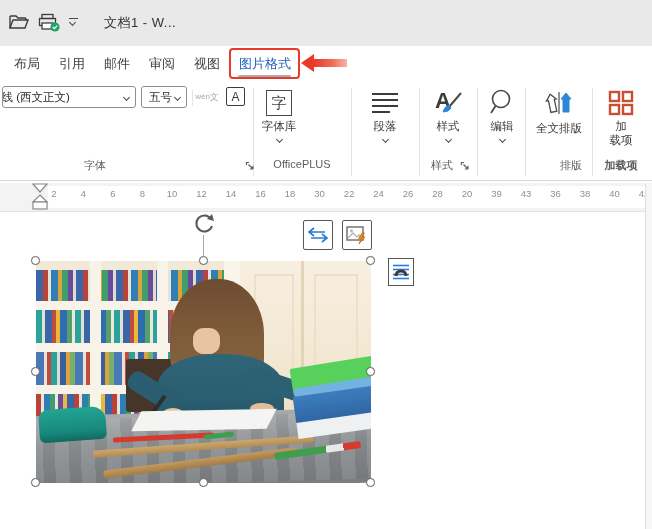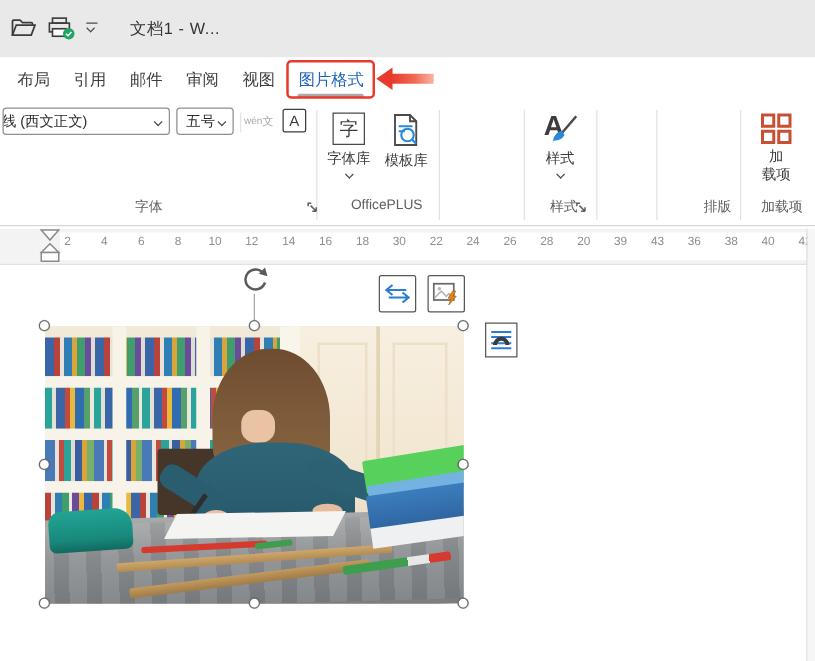--- a/index.html
+++ b/index.html
@@ -26,21 +26,21 @@
   .tab.active { color:#2063bd; }
   .tab-underline { position:absolute; left:238px; top:75px; width:53px; height:2.6px; background:#ababab; border-radius:2px; }
   .hl-box { position:absolute; left:229px; top:48px; width:71px; height:31px; border:2.6px solid #e8392b; border-radius:4px; }
   .hl-arrow-head { position:absolute; left:301px; top:54px; width:0; height:0; border-top:9px solid transparent; border-bottom:9px solid transparent; border-right:13px solid #e8392b; }
   .hl-arrow-tail { position:absolute; left:313px; top:59px; width:34px; height:8px; background:linear-gradient(90deg,#e8392b 0%,#ef6a55 55%,#f8b4a4 100%); }
 
   
   .ribbon { position:absolute; left:0; top:82px; width:652px; height:99px; background:#fff; border-bottom:1px solid #d6d6d6; }
   .vsep { position:absolute; top:6px; height:88px; width:1px; background:#e2e2e2; }
   .ssep { position:absolute; width:1px; background:#e4e4e4; }
-  .grouplabel { position:absolute; font-size:11px; color:#5e5e5e; text-align:right; }
+  .grouplabel { position:absolute; font-size:11px; color:#5e5e5e; text-align:center; }
   .launcher { position:absolute; width:11px; height:11px; }
   .combo { position:absolute; height:22px; border:1px solid #8f8f8f; border-radius:3px; background:#fff; display:flex; align-items:center; overflow:hidden; }
   .combo .val { font-size:11.5px; color:#2b2b2b; white-space:nowrap; }
   .combo .chev { position:absolute; right:6px; top:8px; border-color:#4a4a4a; }
   .rbtn { position:absolute; display:flex; align-items:center; justify-content:center; color:#3c3c3c; cursor:default; }
   .glyph { font-size:14px; color:#3c3c3c; }
   .bigbtn { position:absolute; display:flex; flex-direction:column; align-items:center; cursor:default; }
   .bigbtn .blabel { font-size:11.5px; color:#3c3c3c; margin-top:3px; white-space:nowrap; }
   .bigbtn .chev { margin-top:3px; border-color:#4a4a4a; }
   .underbar { display:block; height:3.5px; margin-top:0px; }
@@ -195,67 +195,82 @@
       <path d="M3.5 3.5 L8 8 M8 8 V4.8 M8 8 H4.8" fill="none" stroke="#5e5e5e" stroke-width="1.2"></path>
     </svg>
 
     <div class="bigbtn" style="left:258px; top:8px; width:42px;">
       <span style="width:26px; height:26px; border:1.6px solid #4a4a4a; display:flex; align-items:center; justify-content:center;">
         <span style="font-size:15px; color:#3c3c3c;">字</span>
       </span>
       <span class="blabel">字体库</span>
       <span class="chev"></span>
     </div>
-    <div class="bigbtn" style="left:302px; top:8px; width:46px;">
-      <svg width="26" height="28" viewBox="0 0 26 28">
-        <path d="M4 2 H16 L21 7 V26 H4 Z" fill="#fff" stroke="#4a4a4a" stroke-width="1.5"></path>
-        <path d="M16 2 V7 H21" fill="none" stroke="#4a4a4a" stroke-width="1.5"></path>
-        <line x1="7" y1="11" x2="18" y2="11" stroke="#2b88d8" stroke-width="1.6"></line>
-        <line x1="7" y1="15" x2="12" y2="15" stroke="#2b88d8" stroke-width="1.6"></line>
-        <circle cx="14" cy="18" r="5" fill="none" stroke="#2b88d8" stroke-width="1.7"></circle>
-        <line x1="17.5" y1="21.5" x2="21" y2="25" stroke="#2b88d8" stroke-width="1.8"></line>
-      </svg>
-      <span class="blabel">模板库</span>
-    </div>
     <div class="grouplabel" style="left:266px; top:76px; width:72px;">OfficePLUS</div>
 
+    <div class="bigbtn" style="left:361px; top:8px; width:48px;">
+      <svg width="30" height="26" viewBox="0 0 30 26">
+        <line x1="2" y1="4" x2="28" y2="4" stroke="#3c3c3c" stroke-width="2"></line>
+        <line x1="2" y1="10" x2="28" y2="10" stroke="#3c3c3c" stroke-width="2"></line>
+        <line x1="2" y1="16" x2="28" y2="16" stroke="#3c3c3c" stroke-width="2"></line>
+        <line x1="2" y1="22" x2="20" y2="22" stroke="#3c3c3c" stroke-width="2"></line>
+      </svg>
+      <span class="blabel">段落</span>
+      <span class="chev"></span>
+    </div>
 
     <div class="bigbtn" style="left:424px; top:6px; width:48px;">
       <span style="position:relative; width:30px; height:28px;">
         <span style="position:absolute; left:2px; top:0; font-size:22px; color:#3c3c3c; font-weight:bold;">A</span>
         <svg style="position:absolute; left:6px; top:2px;" width="26" height="26" viewBox="0 0 26 26">
           <line x1="22" y1="3" x2="10" y2="17" stroke="#4a4a4a" stroke-width="2"></line>
           <path d="M10 15 Q5 17 4 22 Q10 22 12 18 Z" fill="#2b88d8" stroke="#2b88d8"></path>
         </svg>
       </span>
       <span class="blabel">样式</span>
       <span class="chev"></span>
     </div>
     <div class="grouplabel" style="left:422px; top:76px; width:40px;">样式</div>
     <svg class="launcher" style="left:460px; top:79px;" viewBox="0 0 11 11">
       <path d="M1.5 4 V1.5 H4" fill="none" stroke="#5e5e5e" stroke-width="1.2"></path>
       <path d="M3.5 3.5 L8 8 M8 8 V4.8 M8 8 H4.8" fill="none" stroke="#5e5e5e" stroke-width="1.2"></path>
     </svg>
 
-
+    <div class="bigbtn" style="left:482px; top:6px; width:40px;">
+      <svg width="28" height="28" viewBox="0 0 28 28">
+        <circle cx="13" cy="11" r="8.5" fill="none" stroke="#4a4a4a" stroke-width="1.6"></circle>
+        <line x1="7.5" y1="18" x2="3" y2="25" stroke="#4a4a4a" stroke-width="1.8"></line>
+      </svg>
+      <span class="blabel">编辑</span>
+      <span class="chev"></span>
+    </div>
+
+    <div class="bigbtn" style="left:530px; top:8px; width:58px;">
+      <svg width="30" height="28" viewBox="0 0 30 28">
+        <path d="M8 4 L13 10 L11 10 L11 22 L5 22 L5 10 L3 10 Z" fill="#fff" stroke="#4a4a4a" stroke-width="1.3" transform="rotate(-12 8 13)"></path>
+        <line x1="15" y1="2" x2="15" y2="24" stroke="#4a4a4a" stroke-width="1.2"></line>
+        <path d="M22 3 L27 9 L25 9 L25 22 L19 22 L19 9 L17 9 Z" fill="#2b88d8" stroke="#2b88d8" stroke-width="1"></path>
+      </svg>
+      <span class="blabel">全文排版</span>
+    </div>
     <div class="grouplabel" style="left:557px; top:76px; width:28px;">排版</div>
 
     <div class="bigbtn" style="left:602px; top:8px; width:38px;">
       <svg width="26" height="26" viewBox="0 0 26 26">
         <rect x="2" y="2" width="9" height="9" fill="none" stroke="#c94f32" stroke-width="2.4"></rect>
         <rect x="15" y="2" width="9" height="9" fill="none" stroke="#c94f32" stroke-width="2.4"></rect>
         <rect x="2" y="15" width="9" height="9" fill="none" stroke="#c94f32" stroke-width="2.4"></rect>
         <rect x="15" y="15" width="9" height="9" fill="none" stroke="#c94f32" stroke-width="2.4"></rect>
       </svg>
       <span class="blabel" style="line-height:1.25; text-align:center;">
           <span style="display:block;">加</span>
           <span style="display:block;">载项</span>
         </span>
     </div>
-    <div class="grouplabel" style="left:600px; top:76px; width:42px;">加载项</div>
+    <div class="grouplabel" style="left:600px; top:76px; width:42px;font-weight:bold;">加载项</div>
   </div>
 
   <div class="rulerzone">
     <div class="rulerband"></div>
     <div id="ruler-nums">
         <span class="ruler-num" style="left: 54px;">2</span>
         <span class="ruler-num" style="left: 83.5px;">4</span>
         <span class="ruler-num" style="left: 113px;">6</span>
         <span class="ruler-num" style="left: 142.5px;">8</span>
         <span class="ruler-num" style="left: 172px;">10</span>

